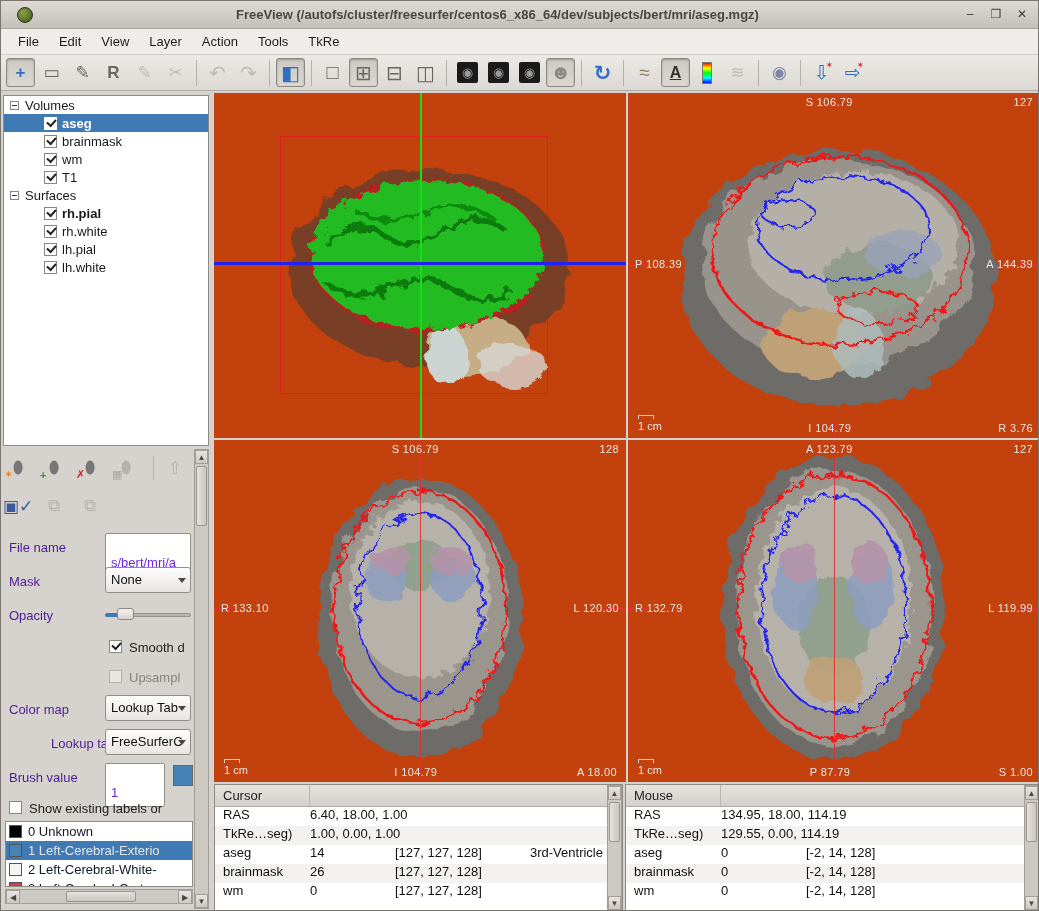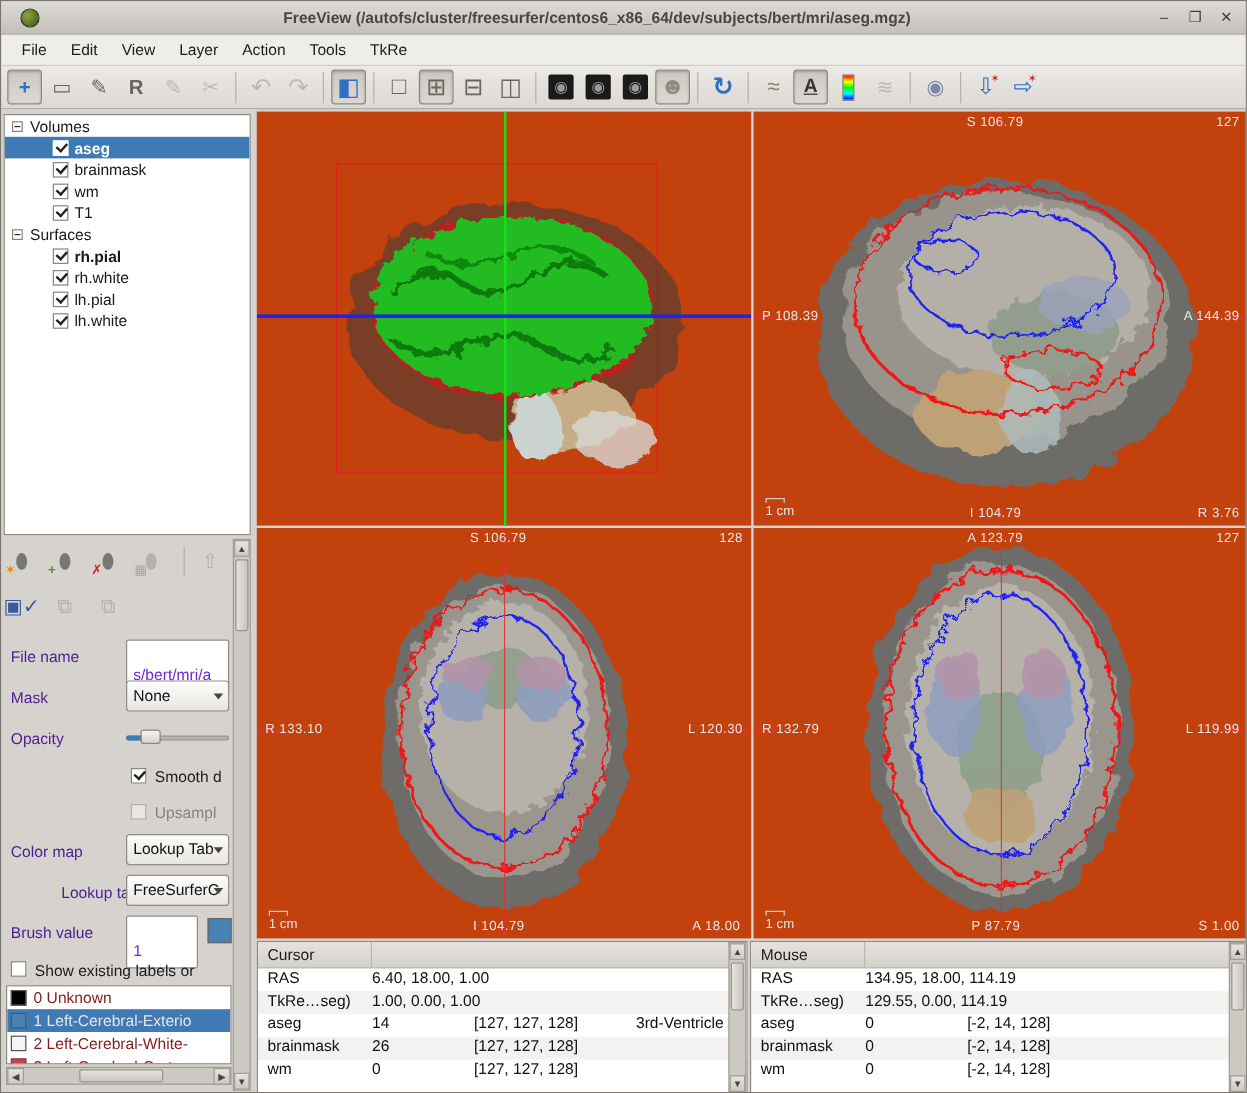--- a/index.html
+++ b/index.html
@@ -75,21 +75,21 @@
   .slider .track { position:absolute; left:0; top:8px; width:100%; height:4px; background:#b8b4ae; border-radius:2px; border:1px solid #99948d; }
   .slider .fill { position:absolute; left:0; top:8px; width:18px; height:4px; background:#3f7ab5; border-radius:2px; }
   .slider .handle { position:absolute; left:12px; top:3px; width:17px; height:12px; border-radius:3px;
     background:linear-gradient(#f4f2ef,#d8d4cf); border:1px solid #8e897f; }
   .cblabel { color:#1d1d1d; position:absolute; white-space:nowrap; overflow:hidden; }
   .cblabel.dis, .cb.dis { opacity:.45; }
   .swatch { position:absolute; border:1px solid #666; }
 
   .labellist { position:absolute; left:4px; top:730px; width:188px; height:66px; background:#fff;
     border:1px solid #8f8b84; overflow:hidden; font-size:13px; }
-  .lirow { height:19px; display:flex; align-items:center; padding-left:3px; white-space:nowrap; color:#7f1d1d; }
+  .lirow { height:19px; display:flex; align-items:center; padding-left:3px; white-space:nowrap; color:#0f172a; }
   .lirow.sel { background:#3f7ab5; color:#e5e5e5; }
   .lsw { width:13px; height:13px; border:1px solid #555; margin-right:6px; flex:none; }
 
   
   .sb { background:#ccc8c2; border:1px solid #a39e97; position:absolute; }
   .sb .arrow { position:absolute; width:100%; text-align:center; font-size:8px; color:#4a463f;
     background:linear-gradient(#e8e5e1,#ccc8c2); border:1px solid #a39e97; height:14px; line-height:13px; }
   .sb .thumbv { position:absolute; left:1px; right:1px; background:linear-gradient(90deg,#e6e3df,#c9c5bf); border:1px solid #9a958d; border-radius:2px; }
   .sb .thumbh { position:absolute; top:1px; bottom:1px; background:linear-gradient(#e6e3df,#c9c5bf); border:1px solid #9a958d; border-radius:2px; }
 

